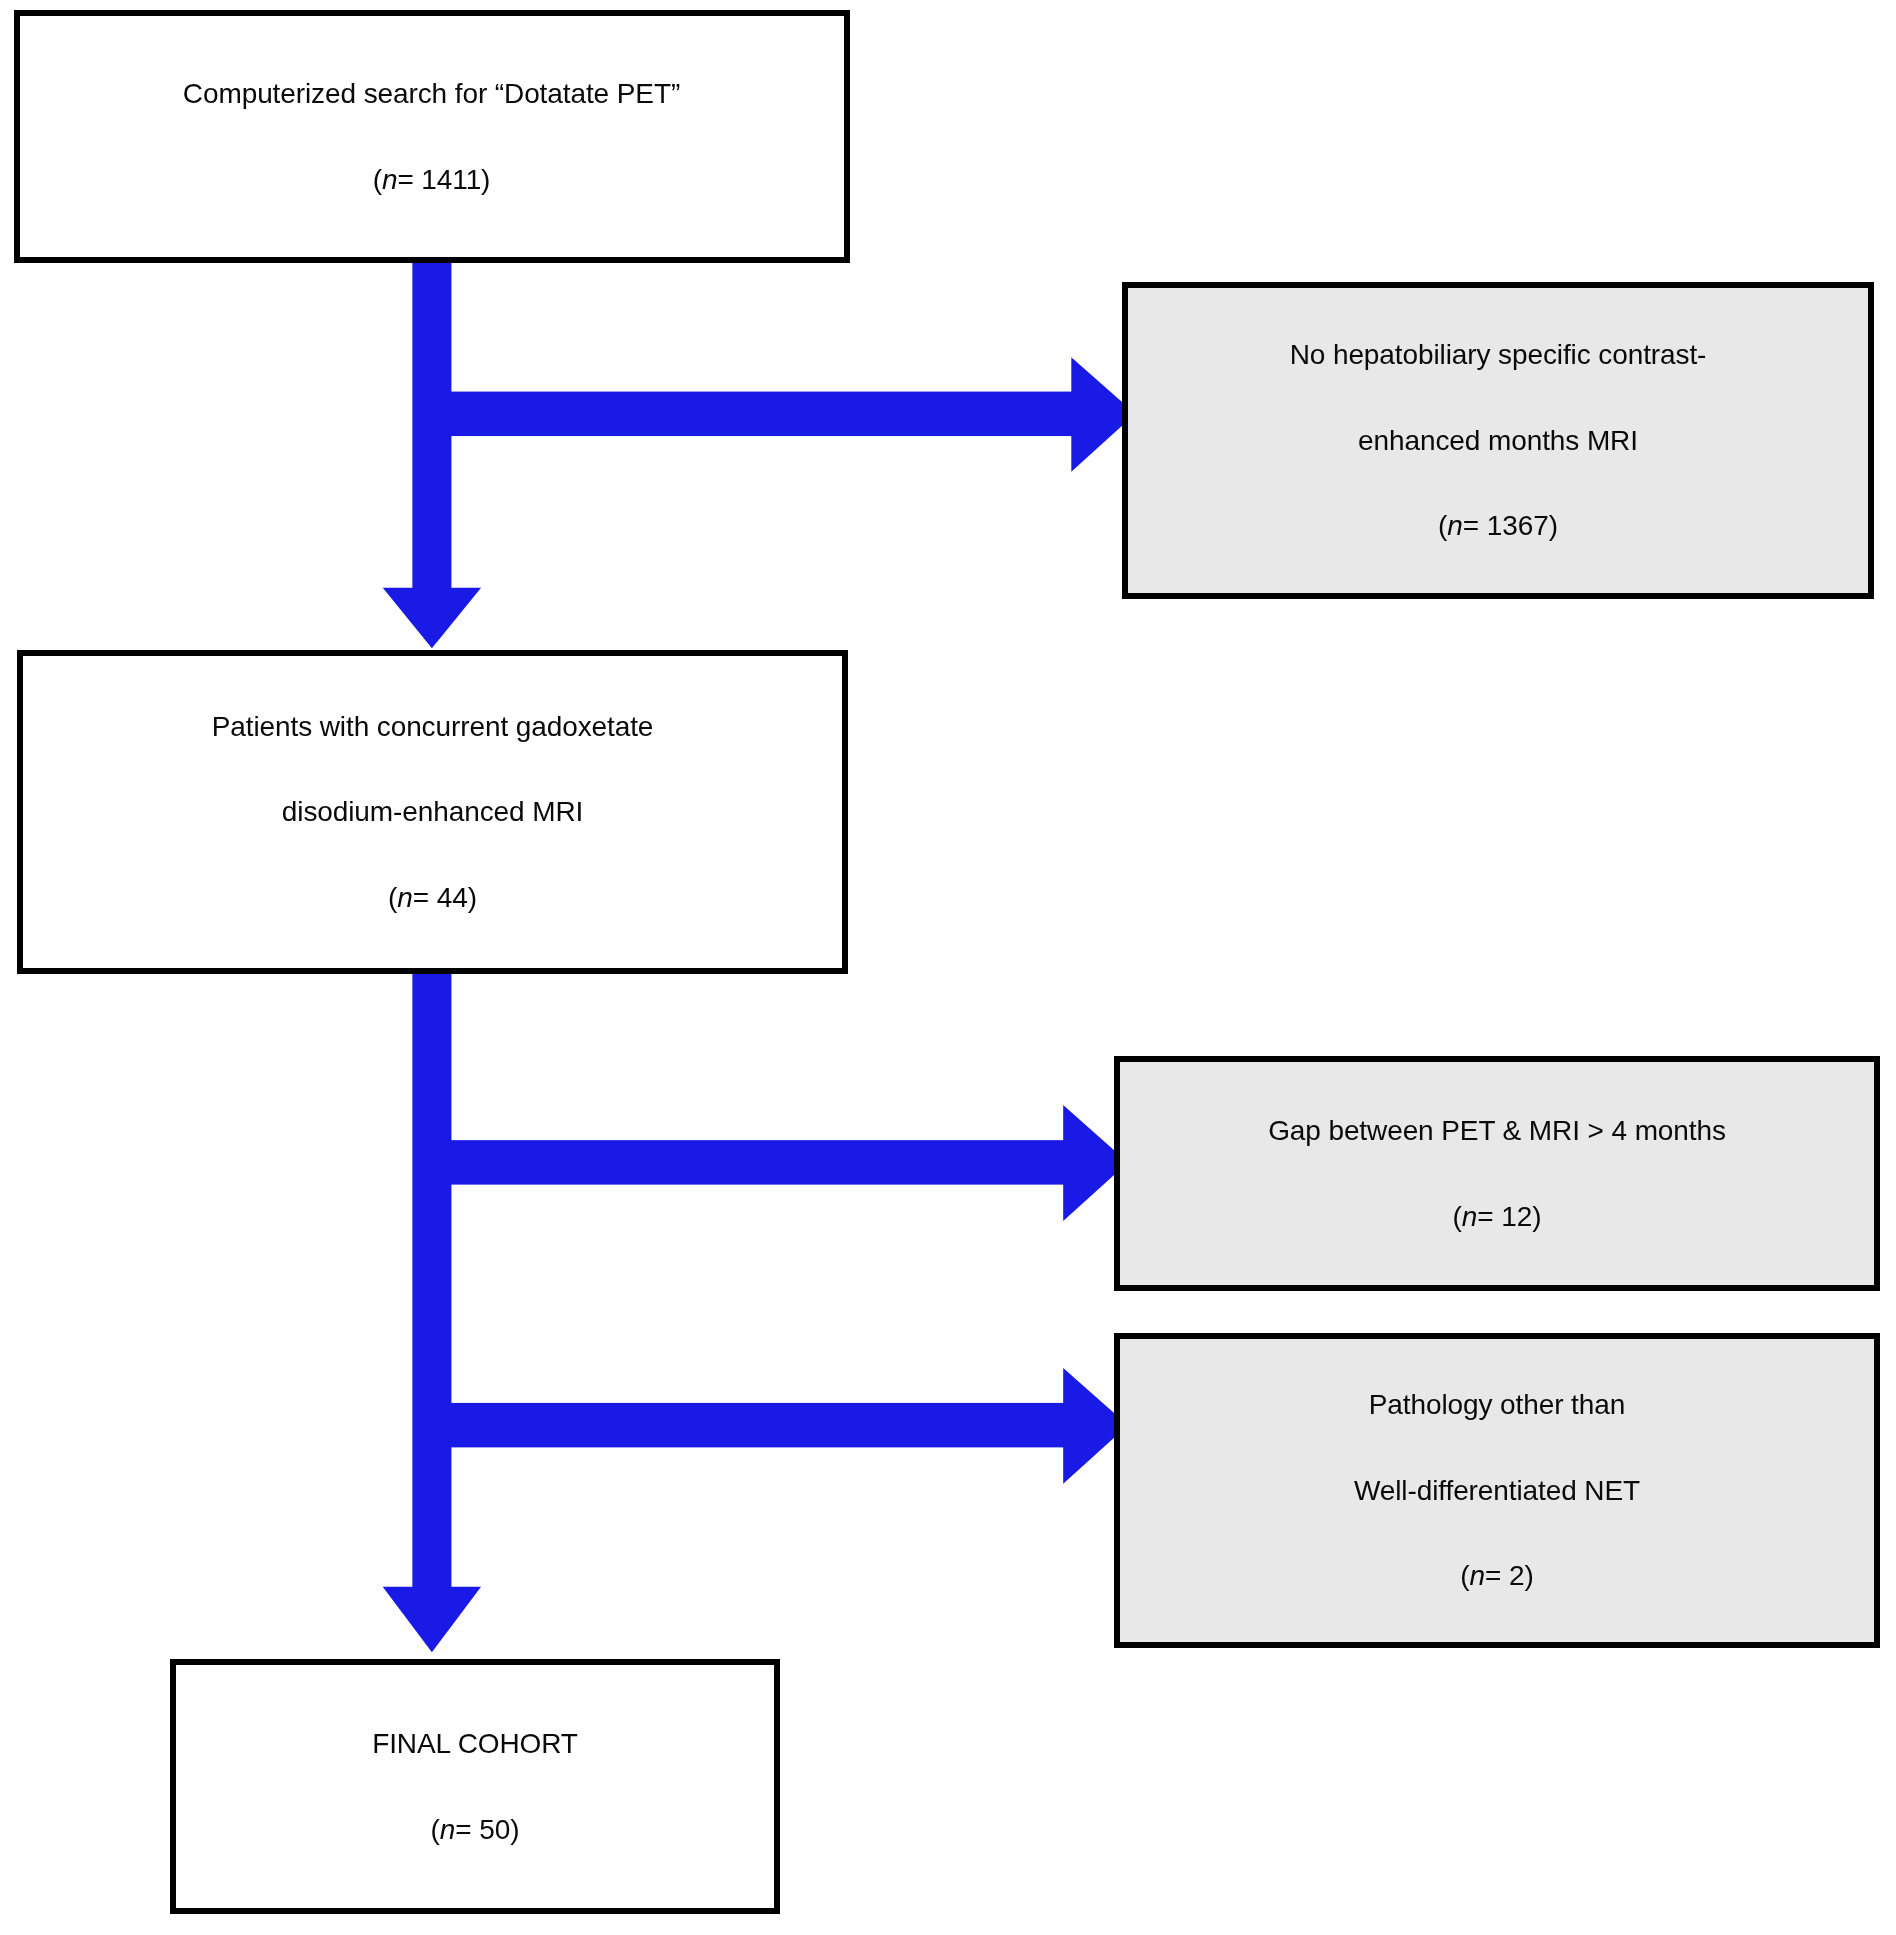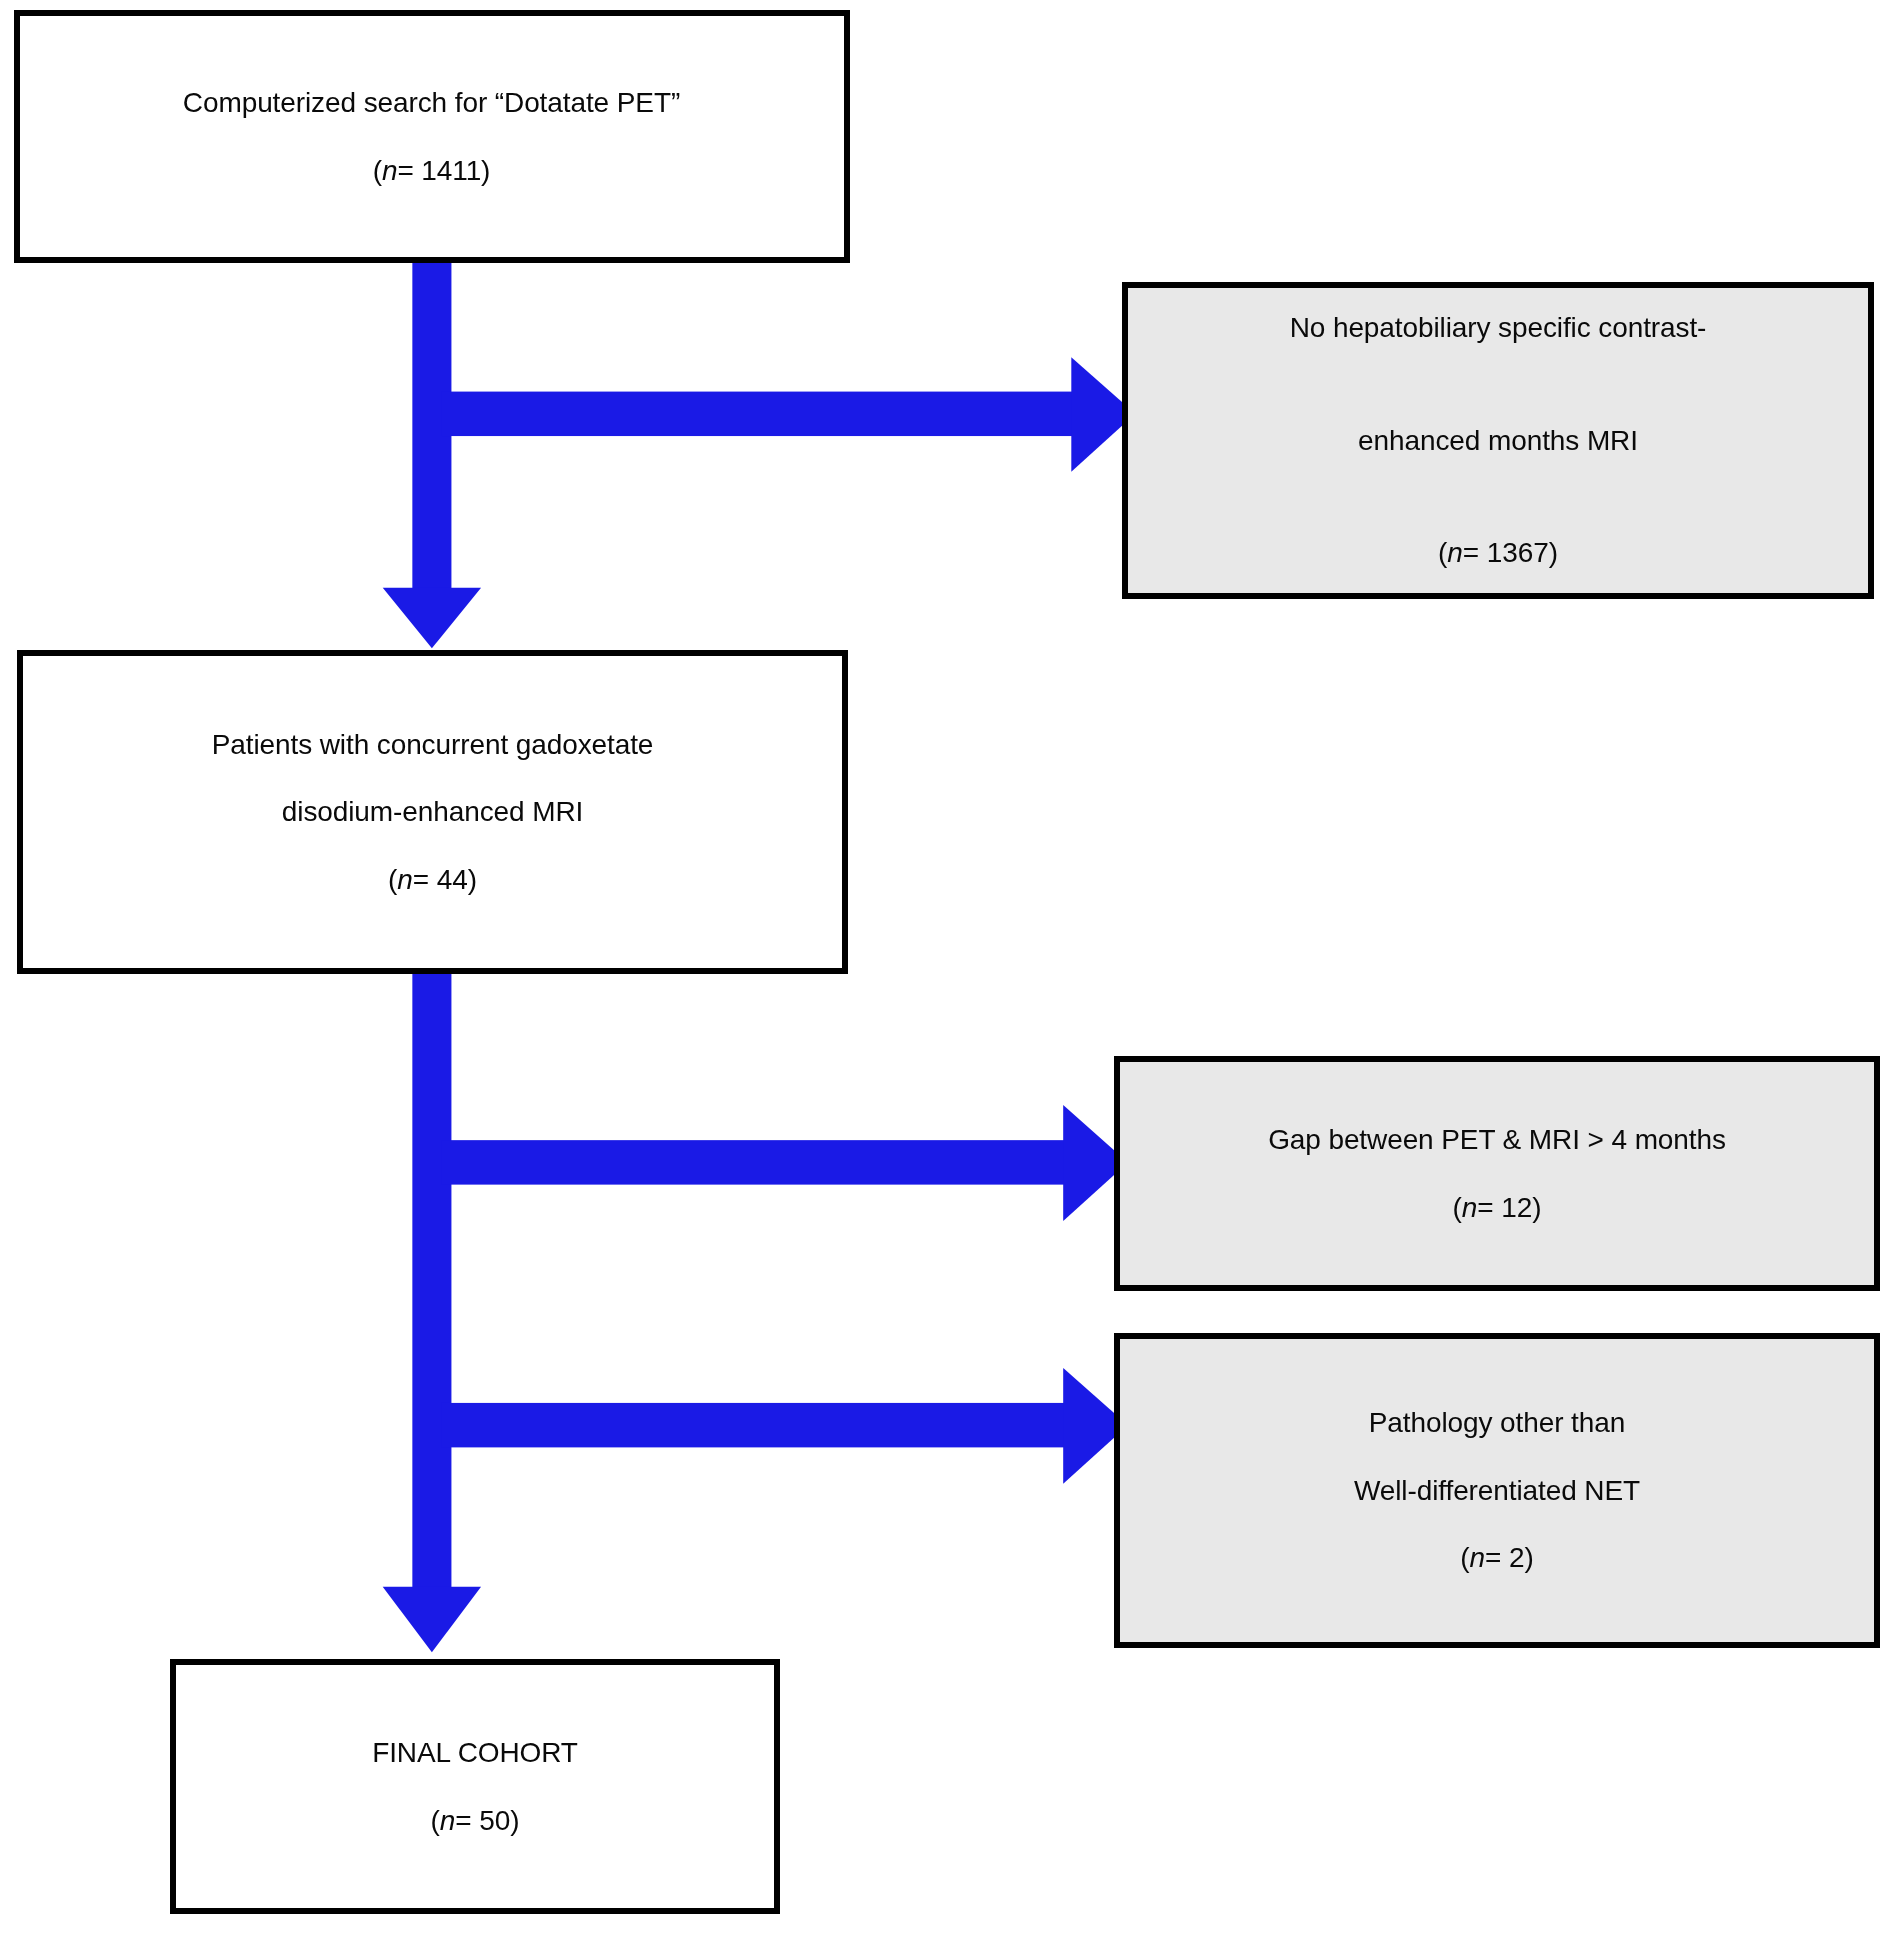--- a/index.html
+++ b/index.html
@@ -32,21 +32,21 @@
     letter-spacing: -0.1px;
   }
   .node.white { background: #ffffff; }
   .node.grey  { background: #e8e8e8; }
 
   .node .line {
     display: block;
     padding: 0 17.5px;
     white-space: nowrap;
   }
-  .node .line + .line { margin-top: 38px; }
+  .node .line + .line { margin-top: 56px; }
 
   .node .nval { font-style: normal; }
   .node .nval i { font-style: italic; }
 
   
   .arrowlayer {
     position: absolute;
     left: 0; top: 0;
     width: 1896px;
     height: 1936px;
@@ -87,21 +87,21 @@
       </g>
 
     </g>
   </svg>
 
   <div class="node white" style="left:13.5px; top:10px; width:836px; height:253px;">
     <span class="line">Computerized search for “Dotatate PET”</span>
     <span class="line nval">(<i>n</i><span>= 1411)</span></span>
   </div>
 
-  <div class="node grey" style="left:1122px; top:282px; width:752px; height:317px;gap:45px;">
+  <div class="node grey" style="left:1122px; top:282px; width:752px; height:317px;">
     <span class="line">No hepatobiliary specific contrast-</span>
     <span class="line">enhanced months MRI</span>
     <span class="line nval">(<i>n</i><span>= 1367)</span></span>
   </div>
 
   <div class="node white" style="left:17px; top:650px; width:831px; height:324px;">
     <span class="line">Patients with concurrent gadoxetate</span>
     <span class="line">disodium-enhanced MRI</span>
     <span class="line nval">(<i>n</i><span>= 44)</span></span>
   </div>

